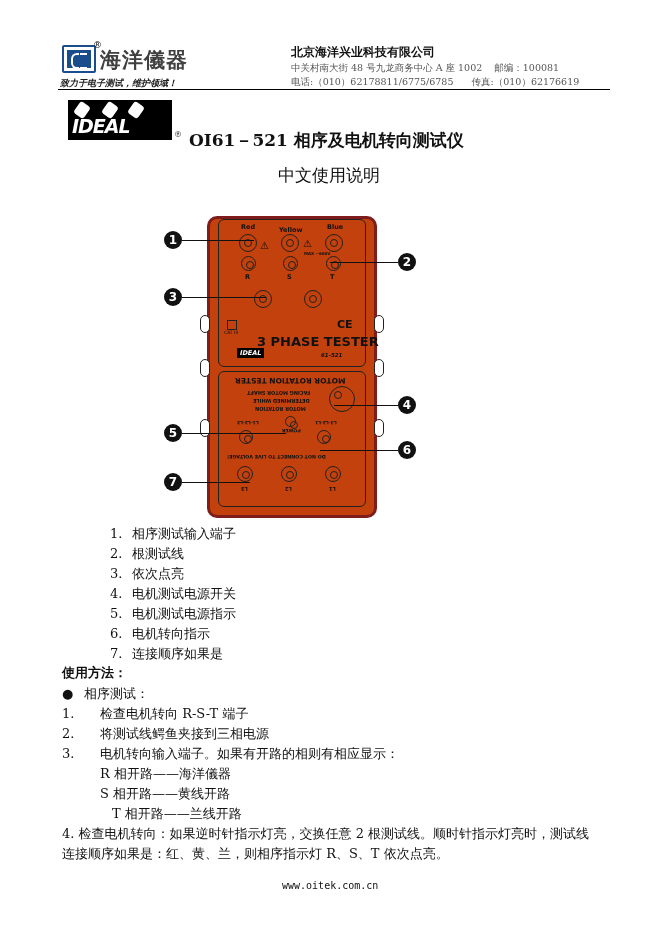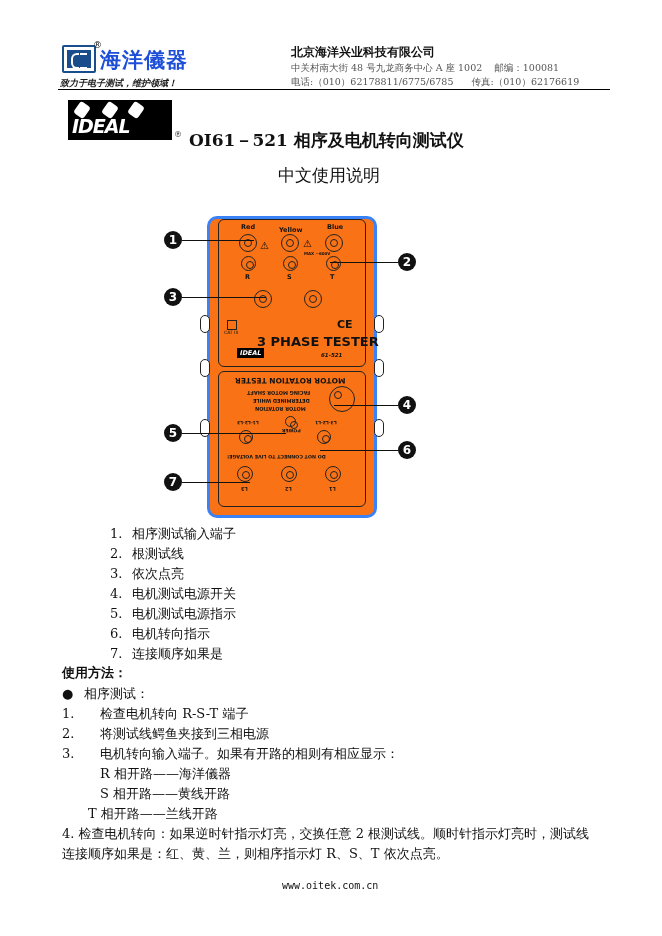--- a/index.html
+++ b/index.html
@@ -2,33 +2,33 @@
 <html><head>
 <meta charset="utf-8">
 <style>
   html,body{margin:0;padding:0;background:#fff;}
   body{width:662px;height:936px;position:relative;overflow:hidden;font-family:"DejaVu Serif","Liberation Serif",serif;color:#111;}
   .abs{position:absolute;}
   .logo-box{left:62px;top:45px;width:30px;height:24px;border:2px solid #1a4d8c;border-radius:2px;background:#fff;}
   .logo-box .inner{position:absolute;left:3px;top:3px;right:3px;bottom:3px;background:#1a4d8c;}
   .logo-box .inner:before{content:"";position:absolute;left:4px;top:3px;width:6px;height:12px;border:2px solid #fff;border-right:none;border-radius:6px 0 0 6px;}
   .logo-box .inner:after{content:"";position:absolute;left:13px;top:3px;width:7px;height:12px;border-top:2px solid #fff;border-bottom:2px solid #fff;}
-  .brand{left:100px;top:46px;font-family:"DejaVu Sans",sans-serif;font-size:21px;font-weight:bold;letter-spacing:1px;color:#1d4ed8;}
+  .brand{left:100px;top:46px;font-family:"DejaVu Sans",sans-serif;font-size:21px;font-weight:bold;letter-spacing:1px;color:#404040;}
   .reg{left:93px;top:40px;font-size:9px;font-family:"DejaVu Sans",sans-serif;}
   .slogan{left:60px;top:77px;font-size:9px;font-style:italic;font-weight:bold;color:#222;}
   .comp-name{left:291px;top:44px;font-size:12px;font-weight:bold;font-family:"DejaVu Sans",sans-serif;}
   .comp-line{left:291px;font-size:9.5px;color:#555;white-space:pre;}
   .hr-line{left:58px;top:89px;width:552px;height:1px;background:#000;}
   .ideal-logo{left:68px;top:100px;width:104px;height:40px;background:#000;}
   .ideal-logo span{position:absolute;left:4px;bottom:3px;color:#fff;font-family:"DejaVu Sans",sans-serif;font-weight:bold;font-style:italic;font-size:19px;letter-spacing:-1px;}
   .ideal-logo i{position:absolute;top:3px;width:12px;height:14px;background:#fff;transform:rotate(35deg);border-radius:3px;}
   .ideal-reg{left:174px;top:130px;font-size:8px;}
   .title{left:189px;top:129px;font-size:17px;font-weight:bold;}
   .subtitle{left:278px;top:164px;font-size:17px;}
-  .device{left:207px;top:216px;width:164px;height:296px;border:3px solid #3b82f6;border-radius:10px;background:#f97316;}
+  .device{left:207px;top:216px;width:164px;height:296px;border:3px solid #7f1d1d;border-radius:10px;background:#c2410c;}
   .panel{position:absolute;left:8px;right:8px;border:1.5px solid #222;border-radius:6px;}
   .jack{position:absolute;width:16px;height:16px;border:1.5px solid #222;border-radius:50%;}
   .jack:after{content:"";position:absolute;left:4px;top:4px;width:6px;height:6px;border:1.5px solid #222;border-radius:50%;}
   .tiny{position:absolute;font-family:"DejaVu Sans",sans-serif;font-size:6.5px;font-weight:bold;white-space:nowrap;}
   .flip{transform:rotate(180deg);}
   .callout{position:absolute;width:18px;height:18px;border-radius:50%;background:#111;color:#fff;font-family:"DejaVu Sans",sans-serif;font-size:12px;font-weight:bold;text-align:center;line-height:18px;}
   .cline{position:absolute;height:1px;background:#111;}
   .list{left:110px;font-size:13px;}
   .list .n{display:inline-block;width:22px;}
   .body-text{font-size:13px;left:62px;}
@@ -141,17 +141,17 @@
 
 <div class="abs section">使用方法：</div>
 <div class="abs body-text" style="top:685px">
   <span style="display:inline-block;width:22px">●</span><span>相序测试：</span>
 </div>
 <div class="abs body-text" style="top:705px"><span style="display:inline-block;width:38px">1.</span><span>检查电机转向 R-S-T 端子</span></div>
 <div class="abs body-text" style="top:725px"><span style="display:inline-block;width:38px">2.</span><span>将测试线鳄鱼夹接到三相电源</span></div>
 <div class="abs body-text" style="top:745px"><span style="display:inline-block;width:38px">3.</span><span>电机转向输入端子。如果有开路的相则有相应显示：</span></div>
 <div class="abs body-text" style="top:765px;left:100px">R 相开路——海洋儀器</div>
 <div class="abs body-text" style="top:785px;left:100px">S 相开路——黄线开路</div>
-<div class="abs body-text" style="top:805px;left:88px">T 相开路——兰线开路</div>
+<div class="abs body-text" style="top:805px;left:112px">T 相开路——兰线开路</div>
 <div class="abs body-text" style="top:825px;white-space:nowrap">4. 检查电机转向：如果逆时针指示灯亮，交换任意 2 根测试线。顺时针指示灯亮时，测试线</div>
 <div class="abs body-text" style="top:845px;white-space:nowrap">连接顺序如果是：红、黄、兰，则相序指示灯 R、S、T 依次点亮。</div>
 
 <div class="abs footer">www.oitek.com.cn</div>
 
 </body></html>

